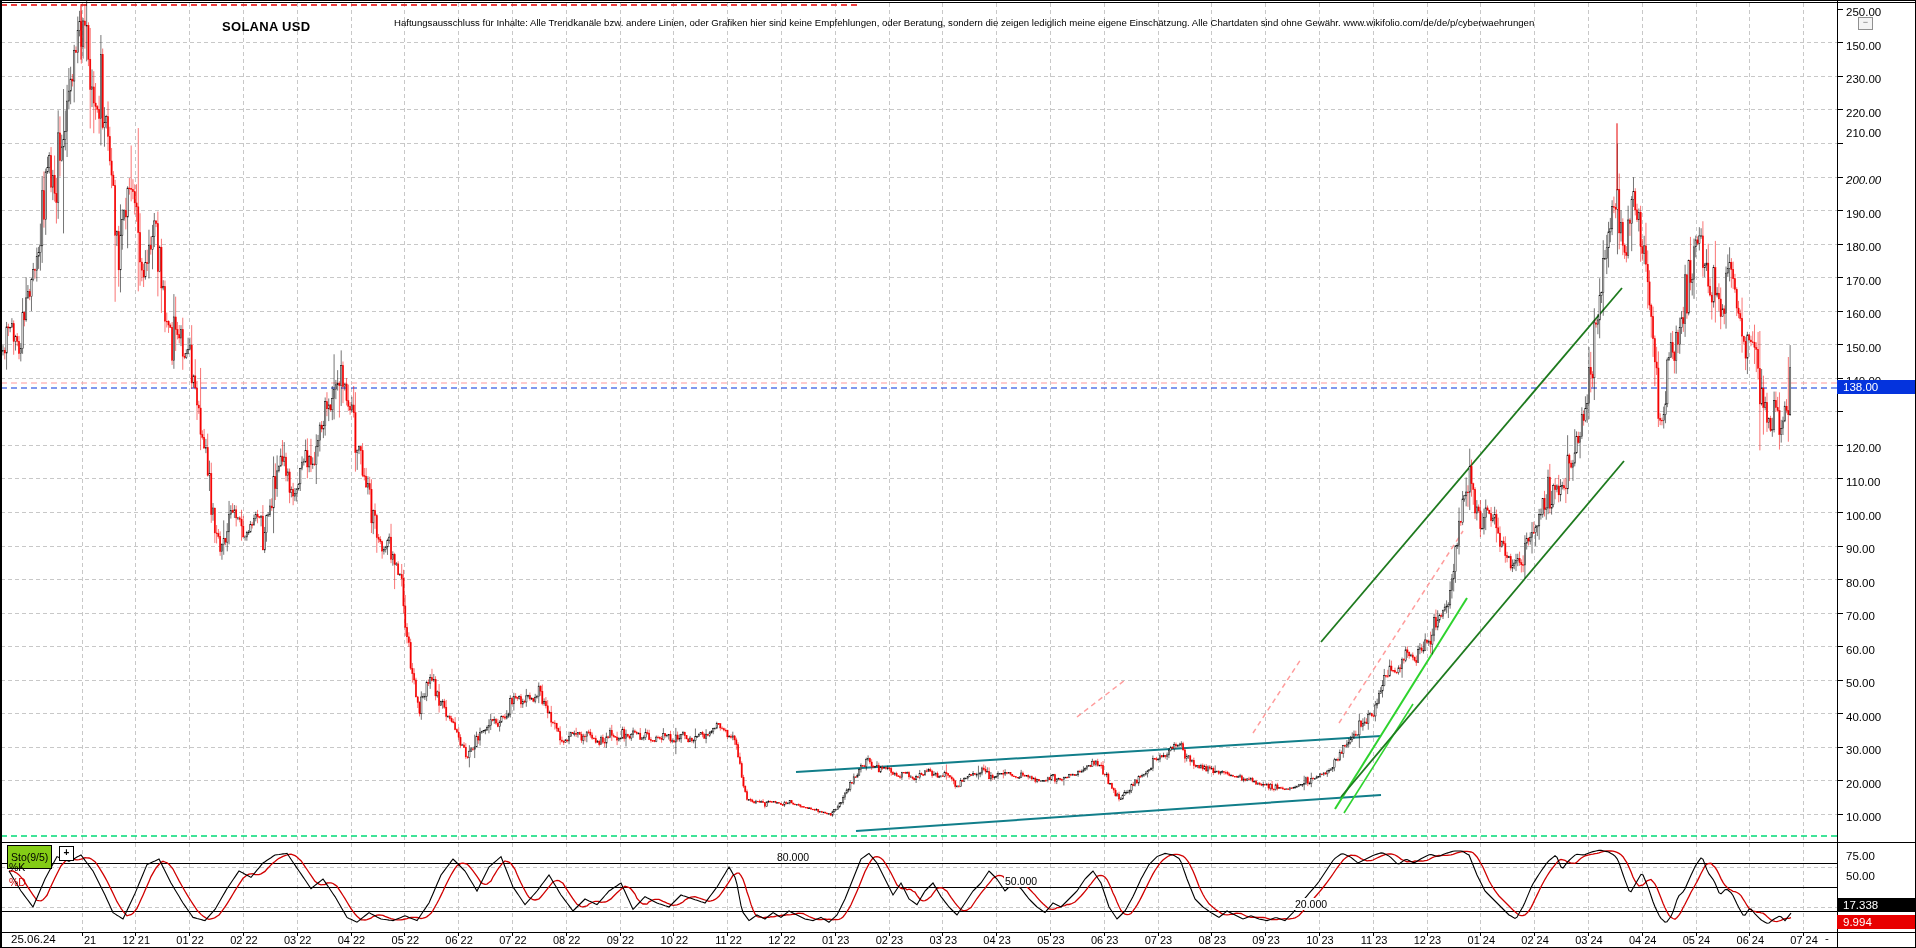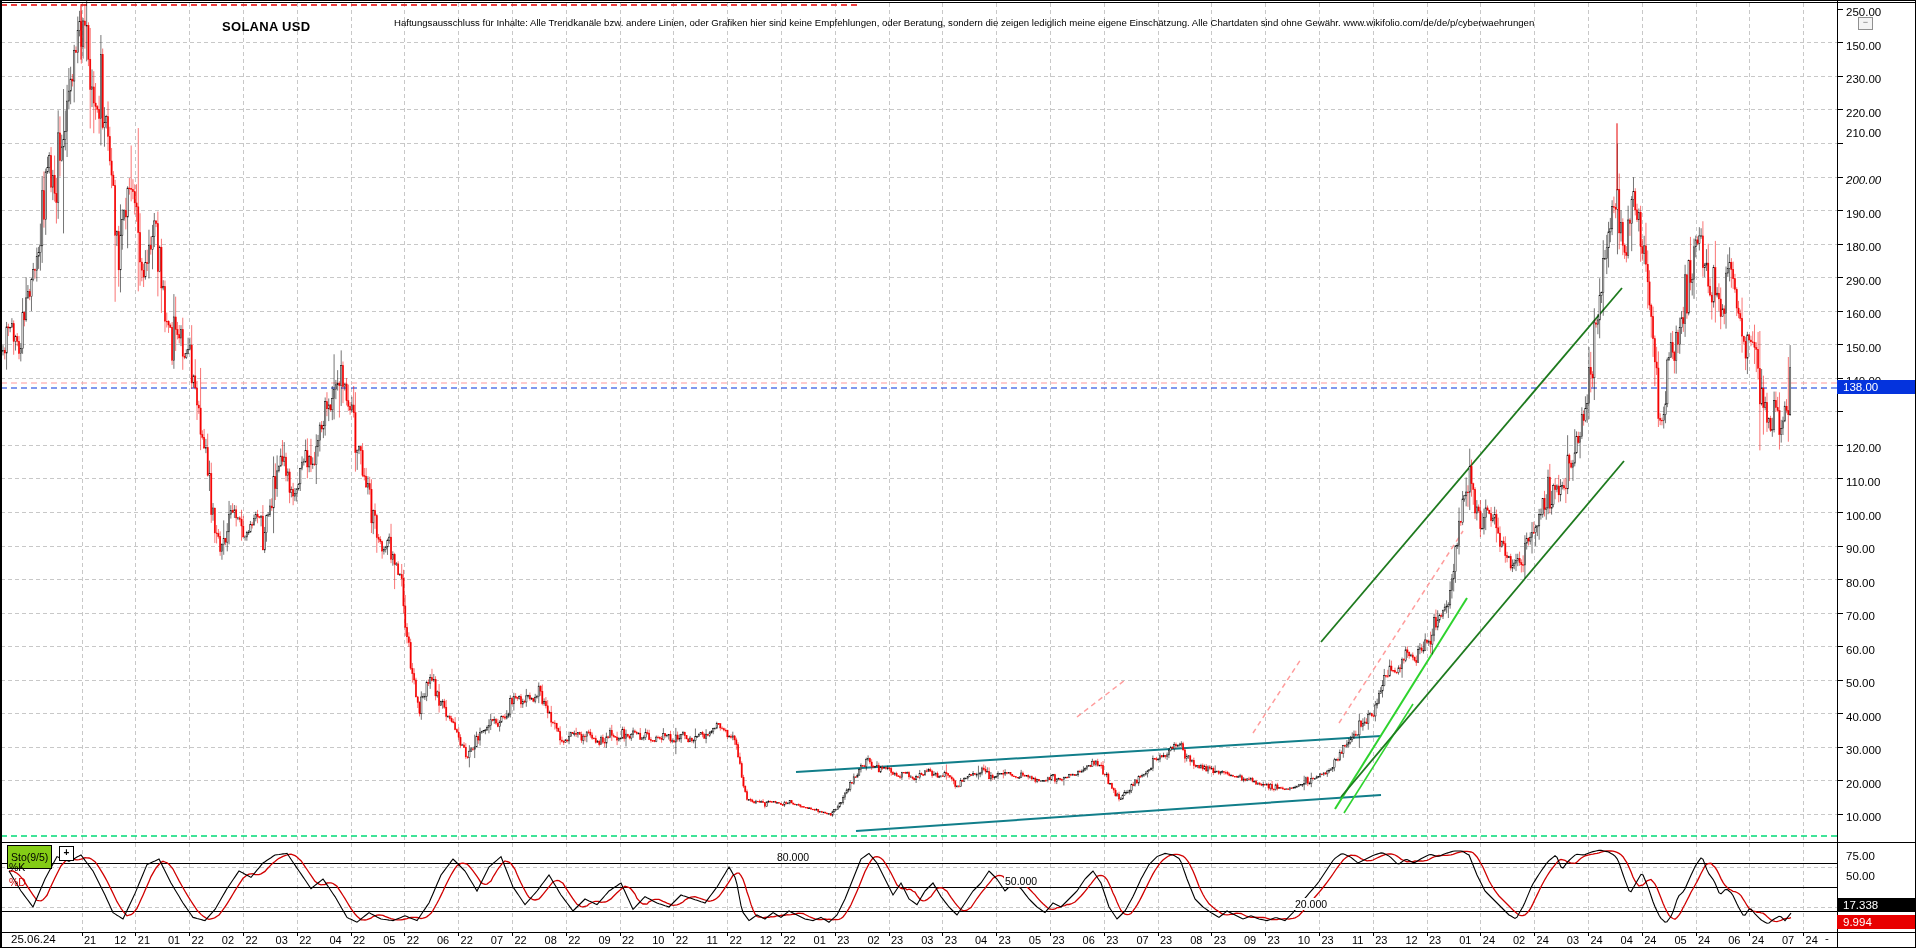--- a/index.html
+++ b/index.html
@@ -4,21 +4,21 @@
 <style>
   html,body{margin:0;padding:0;background:#888;}
   #stage{position:relative;width:1916px;height:948px;background:#fff;overflow:hidden;
          font-family:"Liberation Sans",sans-serif;border:1px solid #000;box-sizing:border-box;}
   #chart-svg{position:absolute;left:0;top:0;}
   .abs{position:absolute;white-space:nowrap;}
   .title{font-weight:bold;font-size:13px;letter-spacing:.3px;color:#000;}
   .disclaimer{font-size:9.6px;color:#000;}
   .pricelabel{font-size:11.5px;color:#000;}
   .xlab{font-size:11px;color:#000;display:flex;}
-  .xlab .m{text-align:center;}
+  .xlab .m{text-align:right;}
   .xlab .y{text-align:left;}
   .stobox{border:1px solid #000;font-size:10.5px;padding:5px 3px;background:#84cc16;text-align:right;}
   .plusbox{border:1px solid #000;font-size:10px;width:13px;height:13px;line-height:12px;text-align:center;background:#fff;font-weight:bold;}
   .klab{font-size:10.5px;color:#000;}
   .dlab{font-size:10.5px;color:#d00000;}
   .lvl{font-size:10.5px;color:#000;background:#fff;padding:0 1px;margin-left:35px;}
   .curbox{font-size:11.5px;color:#fff;padding:1px 4px 1px 6px;width:78px;box-sizing:border-box;}
   .collapse{border:1px solid #909090;color:#707070;width:13px;height:11px;font-size:9px;
             line-height:9px;text-align:center;background:#f4f4f4;}
 </style>
@@ -2209,21 +2209,21 @@
 
   <div id="price-labels" class="abs" style="left:0;top:0;">
       <div class="abs pricelabel" style="left: 1845px; top: 5.25px;">250.00</div>
       <div class="abs pricelabel" style="left: 1845px; top: 38.8px;">150.00</div>
       <div class="abs pricelabel" style="left: 1845px; top: 72.35px;">230.00</div>
       <div class="abs pricelabel" style="left: 1845px; top: 105.9px;">220.00</div>
       <div class="abs pricelabel" style="left: 1845px; top: 126px;">210.00</div>
       <div class="abs pricelabel" style="left: 1845px; top: 173px; font-style: italic;">200.00</div>
       <div class="abs pricelabel" style="left: 1845px; top: 206.55px;">190.00</div>
       <div class="abs pricelabel" style="left: 1845px; top: 240.1px;">180.00</div>
-      <div class="abs pricelabel" style="left: 1845px; top: 273.65px;">290.00</div>
+      <div class="abs pricelabel" style="left: 1845px; top: 273.65px;">170.00</div>
       <div class="abs pricelabel" style="left: 1845px; top: 307.2px;">160.00</div>
       <div class="abs pricelabel" style="left: 1845px; top: 340.75px;">150.00</div>
       <div class="abs pricelabel" style="left: 1845px; top: 374.3px;">140.00</div>
       <div class="abs pricelabel" style="left: 1944px; top: 407.85px;">130.00</div>
       <div class="abs pricelabel" style="left: 1845px; top: 441.4px;">120.00</div>
       <div class="abs pricelabel" style="left: 1845px; top: 474.95px;">110.00</div>
       <div class="abs pricelabel" style="left: 1845px; top: 508.5px;">100.00</div>
       <div class="abs pricelabel" style="left: 1845px; top: 542.05px;">90.00</div>
       <div class="abs pricelabel" style="left: 1845px; top: 575.6px;">80.00</div>
       <div class="abs pricelabel" style="left: 1845px; top: 609.15px;">70.00</div>

